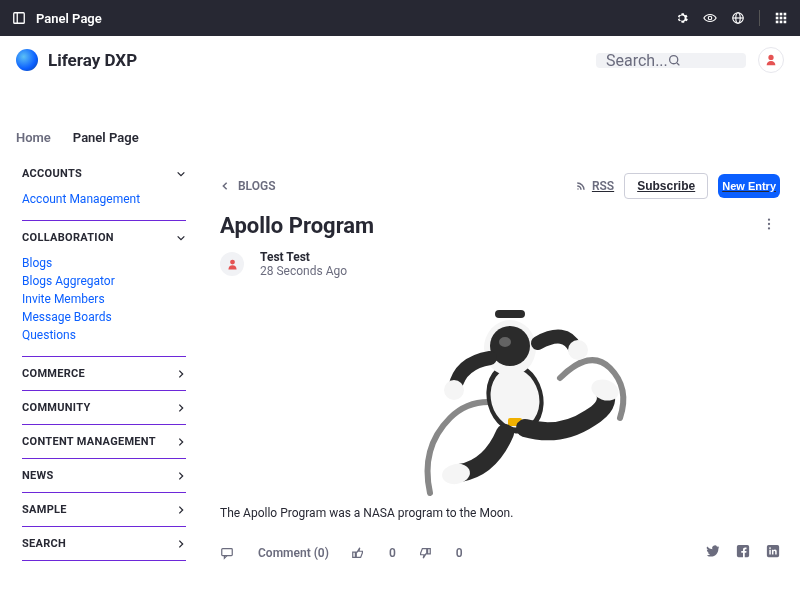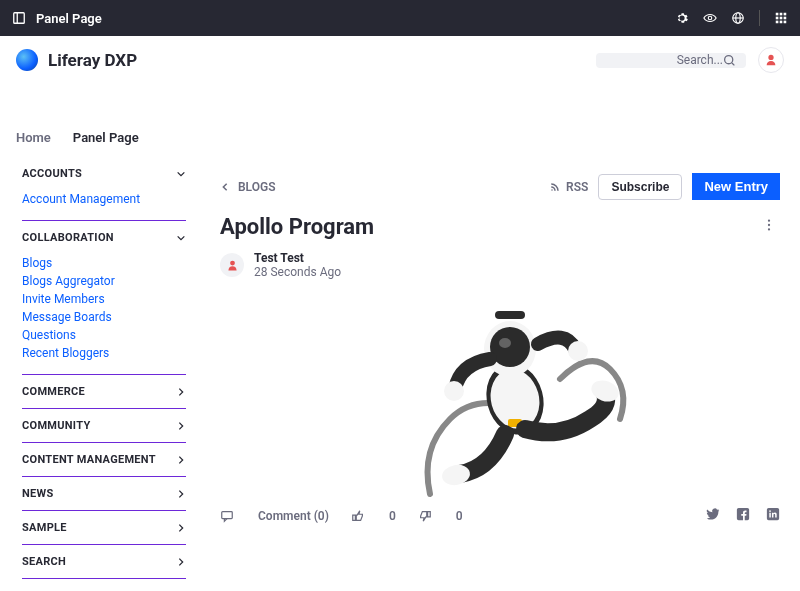--- a/index.html
+++ b/index.html
@@ -10,47 +10,47 @@
 .top-bar-title { font-weight: 600; font-size: 13px; }
 .top-bar-right { display: flex; align-items: center; gap: 14px; }
 .top-icon { width: 14px; height: 14px; display: flex; align-items: center; justify-content: center; cursor: pointer; }
 .top-sep { width: 1px; height: 16px; background: #555; }
 
 .header { height: 48px; display: flex; align-items: center; padding: 0 16px; justify-content: space-between; border-bottom: 0; }
 .logo-wrap { display: flex; align-items: center; gap: 10px; }
 .logo { width: 22px; height: 22px; border-radius: 50%; background: radial-gradient(circle at 35% 35%, #5bc0f5, #0b5fff 60%, #0b3f8a); }
 .brand { font-weight: 700; font-size: 17px; }
 .header-right { display: flex; align-items: center; gap: 12px; }
-.search-box { background: #f1f2f5; border-radius: 4px; height: 15px; width: 150px; display: flex; align-items: center; padding: 0 10px; color: #6b6c7e; font-size: 12px; justify-content: flex-end; }
+.search-box { background: #f1f2f5; border-radius: 4px; height: 15px; width: 150px; display: flex; align-items: center; padding: 0 10px; color: #6b6c7e; font-size: 16px; justify-content: flex-start; }
 .avatar { width: 26px; height: 26px; border-radius: 50%; background: #fff; border: 1px solid #e7e7ed; display: flex; align-items: center; justify-content: center; }
 
 .nav { padding: 6px 16px 12px; display: flex; gap: 22px; font-size: 13px; margin-top: 40px; }
 .nav-item { color: #6b6c7e; cursor: pointer; font-weight: 600; }
 .nav-item.active { color: #272833; }
 
 .layout { display: flex; }
 .sidebar { width: 200px; padding: 0 14px; }
 .sb-group { border-bottom: 1px solid #6d28d9; padding: 10px 0; margin-left: 8px; }
 .sb-header { display: flex; justify-content: space-between; align-items: center; cursor: pointer; font-weight: 700; font-size: 11px; letter-spacing: 0.3px; }
 .sb-links { margin-top: 12px; }
 .sb-link { display: block; color: #0b5fff; font-size: 12px; margin-bottom: 4px; cursor: pointer; }
 
 .main { flex: 1; padding: 16px 20px; }
 .blog-top { display: flex; justify-content: space-between; align-items: center; margin-bottom: 14px; }
 .back-wrap { display: flex; align-items: center; gap: 8px; color: #6b6c7e; font-size: 12px; font-weight: 600; cursor: pointer; }
-.blog-actions { display: flex; align-items: center; gap: 10px; }
+.blog-actions { display: flex; align-items: center; gap: 10px; text-decoration: underline; }
 .rss { display: flex; align-items: center; gap: 5px; color: #6b6c7e; font-size: 12px; cursor: pointer; font-weight: 600; }
 .btn-sub { background: #fff; border: 1px solid #cdced9; border-radius: 4px; padding: 5px 12px; font-size: 12px; cursor: pointer; font-weight: 600; color: #272833; }
-.btn-primary { background: #0b5fff; color: #fff; border: none; border-radius: 0; padding: 6px 12px; font-size: 13px; font-weight: 600; cursor: pointer; }
+.btn-primary { background: #0b5fff; color: #fff; border: none; border-radius: 6px; padding: 6px 4px; font-size: 11px; font-weight: 600; cursor: pointer; }
 
 .title-row { display: flex; justify-content: space-between; align-items: center; margin-bottom: 12px; }
 .blog-title { font-size: 22px; font-weight: 700; }
 .more-btn { cursor: pointer; color: #6b6c7e; padding: 4px; }
 
-.author-row { display: flex; align-items: center; gap: 10px; margin-bottom: 20px; }
+.author-row { display: flex; align-items: center; gap: 16px; margin-bottom: 20px; }
 .author-avatar { width: 24px; height: 24px; border-radius: 50%; background: #f1f2f5; display: flex; align-items: center; justify-content: center; }
 .author-name { font-weight: 700; font-size: 12px; }
 .author-time { font-size: 12px; color: #6b6c7e; }
 
 .blog-image { height: 200px; display: flex; align-items: center; justify-content: center; position: relative; margin-bottom: 8px; overflow: hidden; }
 .blog-image svg { width: 280px; height: 200px; }
 
 .blog-desc { font-size: 12px; margin-bottom: 24px; }
 
 .footer-row { display: flex; justify-content: space-between; align-items: center; color: #6b6c7e; font-size: 12px; }
@@ -154,21 +154,20 @@
         <svg viewBox="0 0 12 12" width="10" height="10" fill="none" stroke="#272833" stroke-width="1.5">
             <polyline points="2 4 6 8 10 4"></polyline>
           </svg>
       </div>
       <div class="sb-links">
         <a class="sb-link">Blogs</a>
         <a class="sb-link">Blogs Aggregator</a>
         <a class="sb-link">Invite Members</a>
         <a class="sb-link">Message Boards</a>
         <a class="sb-link">Questions</a>
-        <a class="sb-link">Recent Bloggers</a>
       </div>
     </div>
     <div class="sb-group">
       <div class="sb-header">
         <span>COMMERCE</span>
         <svg viewBox="0 0 12 12" width="10" height="10" fill="none" stroke="#272833" stroke-width="1.5">
             <polyline points="4 2 8 6 4 10"></polyline>
           </svg>
       </div>
     </div>
@@ -273,20 +272,21 @@
         <circle cx="218" cy="52" r="10" fill="#f5f5f5"></circle>
         <path d="M130 60 Q100 65 95 90" fill="none" stroke="#2b2b2b" stroke-width="14" stroke-linecap="round"></path>
         <circle cx="94" cy="92" r="10" fill="#f5f5f5"></circle>
         <path d="M165 130 Q200 140 230 120 Q250 108 245 95" fill="none" stroke="#2b2b2b" stroke-width="18" stroke-linecap="round"></path>
         <ellipse cx="245" cy="92" rx="14" ry="10" fill="#f5f5f5" transform="rotate(20 245 92)"></ellipse>
         <path d="M145 135 Q130 170 100 175" fill="none" stroke="#2b2b2b" stroke-width="18" stroke-linecap="round"></path>
         <ellipse cx="96" cy="176" rx="14" ry="10" fill="#f5f5f5" transform="rotate(-10 96 176)"></ellipse>
       </svg>
     </div>
 
+    <p class="blog-desc">The Apollo Program was a NASA program to the Moon.</p>
 
     <div class="footer-row">
       <div class="footer-left">
         <div class="footer-item">
           <svg viewBox="0 0 16 16" width="14" height="14" fill="none" stroke="#6b6c7e" stroke-width="1.4">
               <rect x="2" y="3" width="12" height="8" rx="1"></rect>
               <path d="M5 11 L5 14 L8 11"></path>
             </svg>
           <span style="font-weight:600">Comment (0)</span>
         </div>

